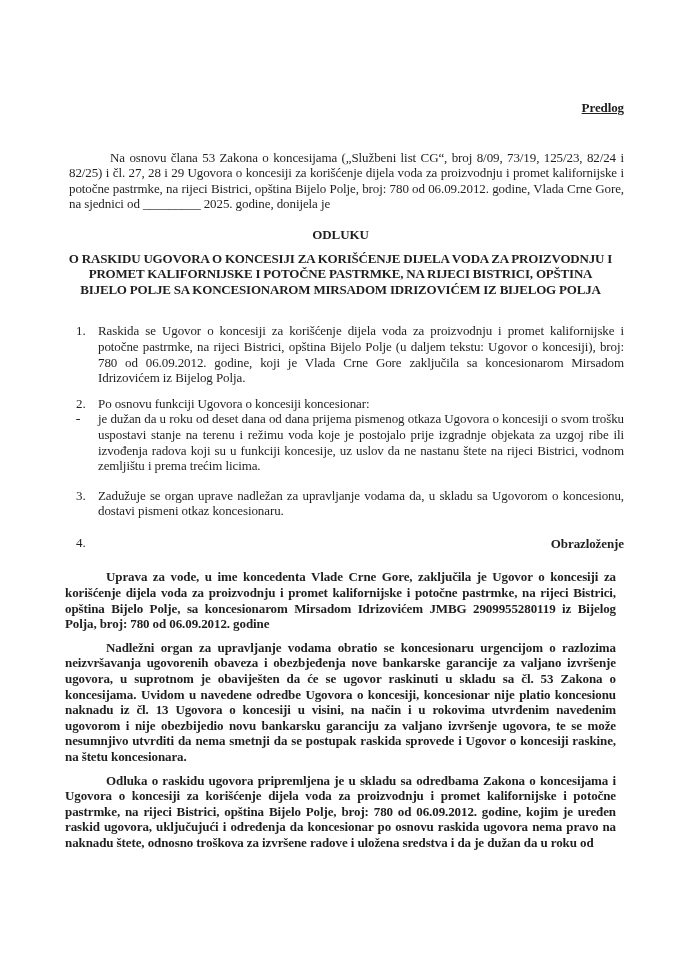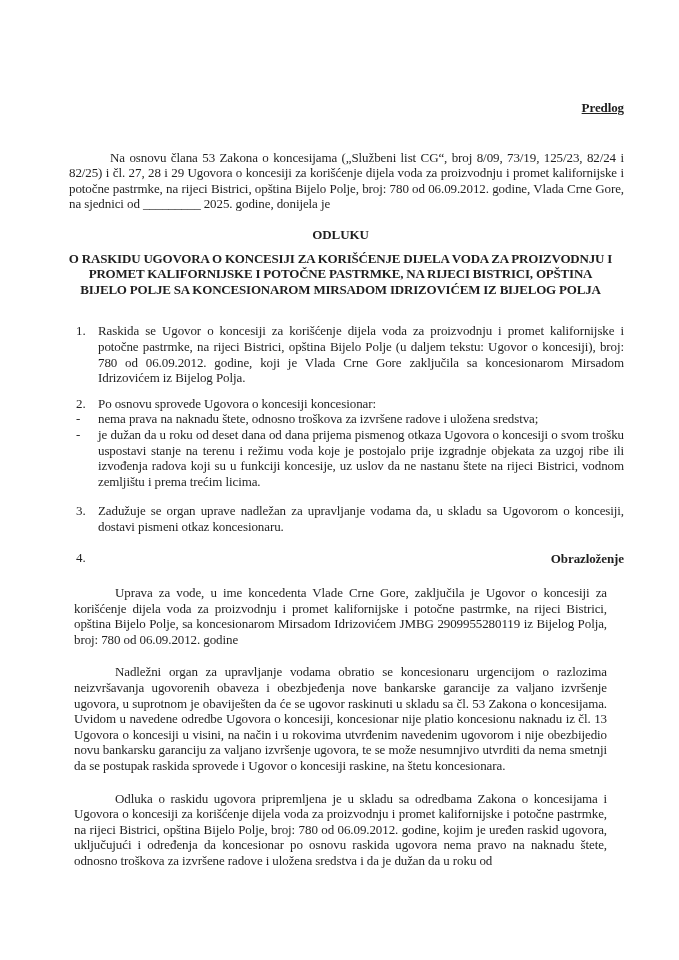--- a/index.html
+++ b/index.html
@@ -62,23 +62,24 @@
   .li.gap-sm  { margin-bottom: 10px; }
   .li.gap-md  { margin-bottom: 14px; }
   .li.gap-lg  { margin-bottom: 16px; }
   .li.gap-xl  { margin-bottom: 17px; }
   .obr-title {
     text-align: right;
     font-weight: bold;
     margin: 0 0 18px 0;
   }
   .expl {
-    margin: 17px;
+    margin: 8px;
     text-align: justify;
     text-indent: 41px;
+    font-weight: bold;
   }
 </style>
 </head>
 <body>
 
 <div class="page">
 
   <div class="predlog">Predlog</div>
 
   <p class="intro">Na osnovu člana 53 Zakona o koncesijama („Službeni list CG“, broj 8/09, 73/19, 125/23, 82/24 i 82/25) i čl. 27, 28 i 29 Ugovora o koncesiji za korišćenje dijela voda za proizvodnju i promet kalifornijske i potočne pastrmke, na rijeci Bistrici, opština Bijelo Polje, broj: 780 od 06.09.2012. godine, Vlada Crne Gore, na sjednici od _________ 2025. godine, donijela je</p>
@@ -90,36 +91,35 @@
 
   <div class="list">
 
     <div class="li gap-sm">
       <span class="marker">1.</span>
       <span class="li-text">Raskida se Ugovor o koncesiji za korišćenje dijela voda za proizvodnju i promet kalifornijske i potočne pastrmke, na rijeci Bistrici, opština Bijelo Polje (u daljem tekstu: Ugovor o koncesiji), broj: 780 od 06.09.2012. godine, koji je Vlada Crne Gore zaključila sa koncesionarom Mirsadom Idrizovićem iz Bijelog Polja.</span>
     </div>
 
     <div class="li">
       <span class="marker">2.</span>
-      <span class="li-text">Po osnovu sprovede Ugovora o koncesiji koncesionar:</span>
+      <span class="li-text">Po osnovu funkciji Ugovora o koncesiji koncesionar:</span>
     </div>
 
     <div class="li">
       <span class="marker">-</span>
-      <span class="li-text">nema prava na naknadu štete, odnosno troškova za izvršene radove i uložena sredstva;</span>
     </div>
 
     <div class="li gap-md">
       <span class="marker">-</span>
       <span class="li-text">je dužan da u roku od deset dana od dana prijema pismenog otkaza Ugovora o koncesiji o svom trošku uspostavi stanje na terenu i režimu voda koje je postojalo prije izgradnje objekata za uzgoj ribe ili izvođenja radova koji su u funkciji koncesije, uz uslov da ne nastanu štete na rijeci Bistrici, vodnom zemljištu i prema trećim licima.</span>
     </div>
 
     <div class="li gap-lg">
       <span class="marker">3.</span>
-      <span class="li-text">Zadužuje se organ uprave nadležan za upravljanje vodama da, u skladu sa Ugovorom o koncesiji, dostavi pismeni otkaz koncesionaru.</span>
+      <span class="li-text">Zadužuje se organ uprave nadležan za upravljanje vodama da, u skladu sa Ugovorom o koncesionu, dostavi pismeni otkaz koncesionaru.</span>
     </div>
 
     <div class="li gap-xl">
       <span class="marker">4.</span>
     </div>
 
   </div>
 
   <div class="obr-title">Obrazloženje</div>
 

